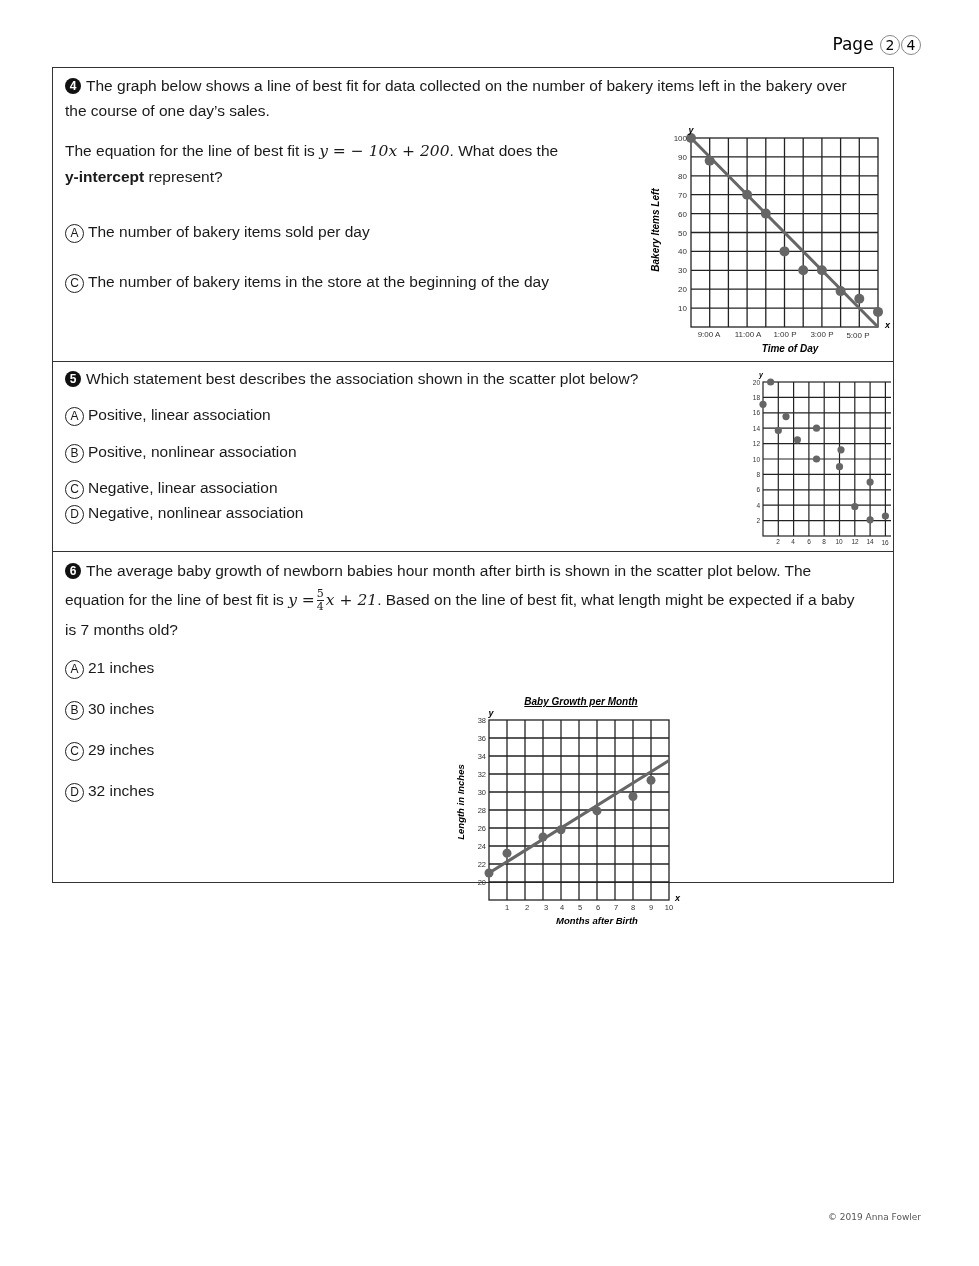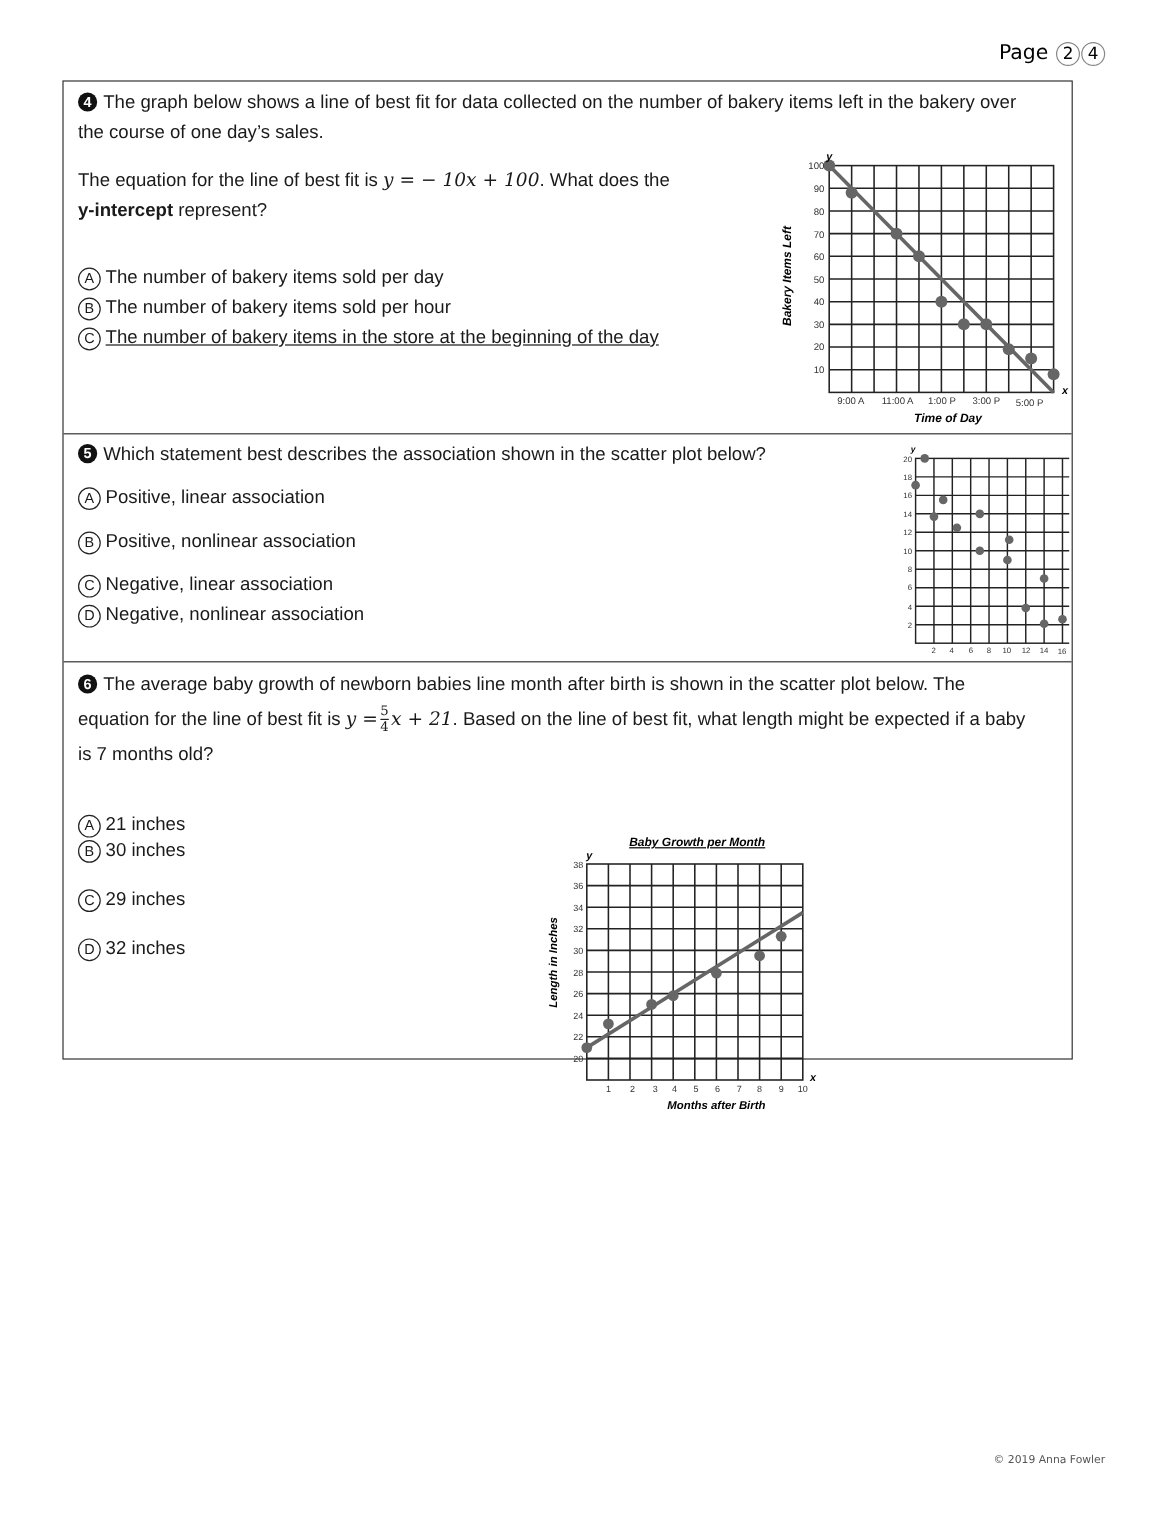--- a/index.html
+++ b/index.html
@@ -32,26 +32,25 @@
 </div>
 
 <div class="outer">
 
   <div class="q q4">
     <div class="txt" style="left:12px; top:5px; width:840px;">
       <span class="num">4</span><span>The graph below shows a line of best fit for data collected on the number of bakery items left in the bakery over</span><br>
       <span>the course of one day’s sales.</span>
     </div>
     <div class="txt" style="left:12px; top:70px; width:540px;">
-      <span>The equation for the line of best fit is </span><span class="math">y = − 10x + 100</span><span>. What does the</span><br>
+      <span>The equation for the line of best fit is </span><span class="math">y = − 10x + 200</span><span>. What does the</span><br>
       <b>y-intercept</b><span> represent?</span>
     </div>
     <div class="opt" style="left:12px; top:155px;"><span class="letter">A</span><span>The number of bakery items sold per day</span></div>
-    <div class="opt" style="left:12px; top:180px;"><span class="letter">B</span><span>The number of bakery items sold per hour</span></div>
-    <div class="opt" style="left:12px; top:205px;text-decoration:underline;"><span class="letter">C</span><span>The number of bakery items in the store at the beginning of the day</span></div>
+    <div class="opt" style="left:12px; top:205px;"><span class="letter">C</span><span>The number of bakery items in the store at the beginning of the day</span></div>
 
     <svg style="position:absolute; left:592px; top:52px;" width="250" height="240">
 
       <g stroke="#222" stroke-width="1.3">
         <rect x="46" y="18" width="187" height="189" fill="none"></rect>
         <line x1="64.7" y1="18" x2="64.7" y2="207"></line>
           <line x1="83.4" y1="18" x2="83.4" y2="207"></line>
           <line x1="102.1" y1="18" x2="102.1" y2="207"></line>
           <line x1="120.8" y1="18" x2="120.8" y2="207"></line>
           <line x1="139.5" y1="18" x2="139.5" y2="207"></line>
@@ -182,25 +181,25 @@
           <text x="200" y="177">18</text>
           <text x="215" y="176">20</text>
       </g>
       <text x="60" y="9" font-size="7" font-weight="bold" font-style="italic" text-anchor="middle">y</text>
       <text x="220" y="171" font-size="7" font-weight="bold" font-style="italic">x</text>
     </svg>
   </div>
 
   <div class="q q6">
     <div class="txt" style="left:12px; top:4px; width:850px; line-height:29px;">
-      <span class="num">6</span><span>The average baby growth of newborn babies line month after birth is shown in the scatter plot below. The</span><br>
+      <span class="num">6</span><span>The average baby growth of newborn babies hour month after birth is shown in the scatter plot below. The</span><br>
       <span>equation for the line of best fit is </span><span class="math">y =</span><span class="frac"><span>5</span><span class="bar">4</span></span><span class="math">x + 21</span><span>. Based on the line of best fit, what length might be expected if a baby</span><br>
       <span>is 7 months old?</span>
     </div>
-    <div class="opt" style="left:12px; top:107px;margin-top:20px;"><span class="letter">A</span><span>21 inches</span></div>
+    <div class="opt" style="left:12px; top:107px;"><span class="letter">A</span><span>21 inches</span></div>
     <div class="opt" style="left:12px; top:148px;"><span class="letter">B</span><span>30 inches</span></div>
     <div class="opt" style="left:12px; top:189px;"><span class="letter">C</span><span>29 inches</span></div>
     <div class="opt" style="left:12px; top:230px;"><span class="letter">D</span><span>32 inches</span></div>
 
     <svg style="position:absolute; left:398px; top:140px;" width="240" height="240">
 
       <text x="130" y="13" font-size="10" font-weight="bold" font-style="italic" text-anchor="middle" text-decoration="underline">Baby Growth per Month</text>
       <g stroke="#222" stroke-width="1.3">
         <rect x="38" y="28" width="180" height="180" fill="none"></rect>
         <line x1="56" y1="28" x2="56" y2="208"></line>

